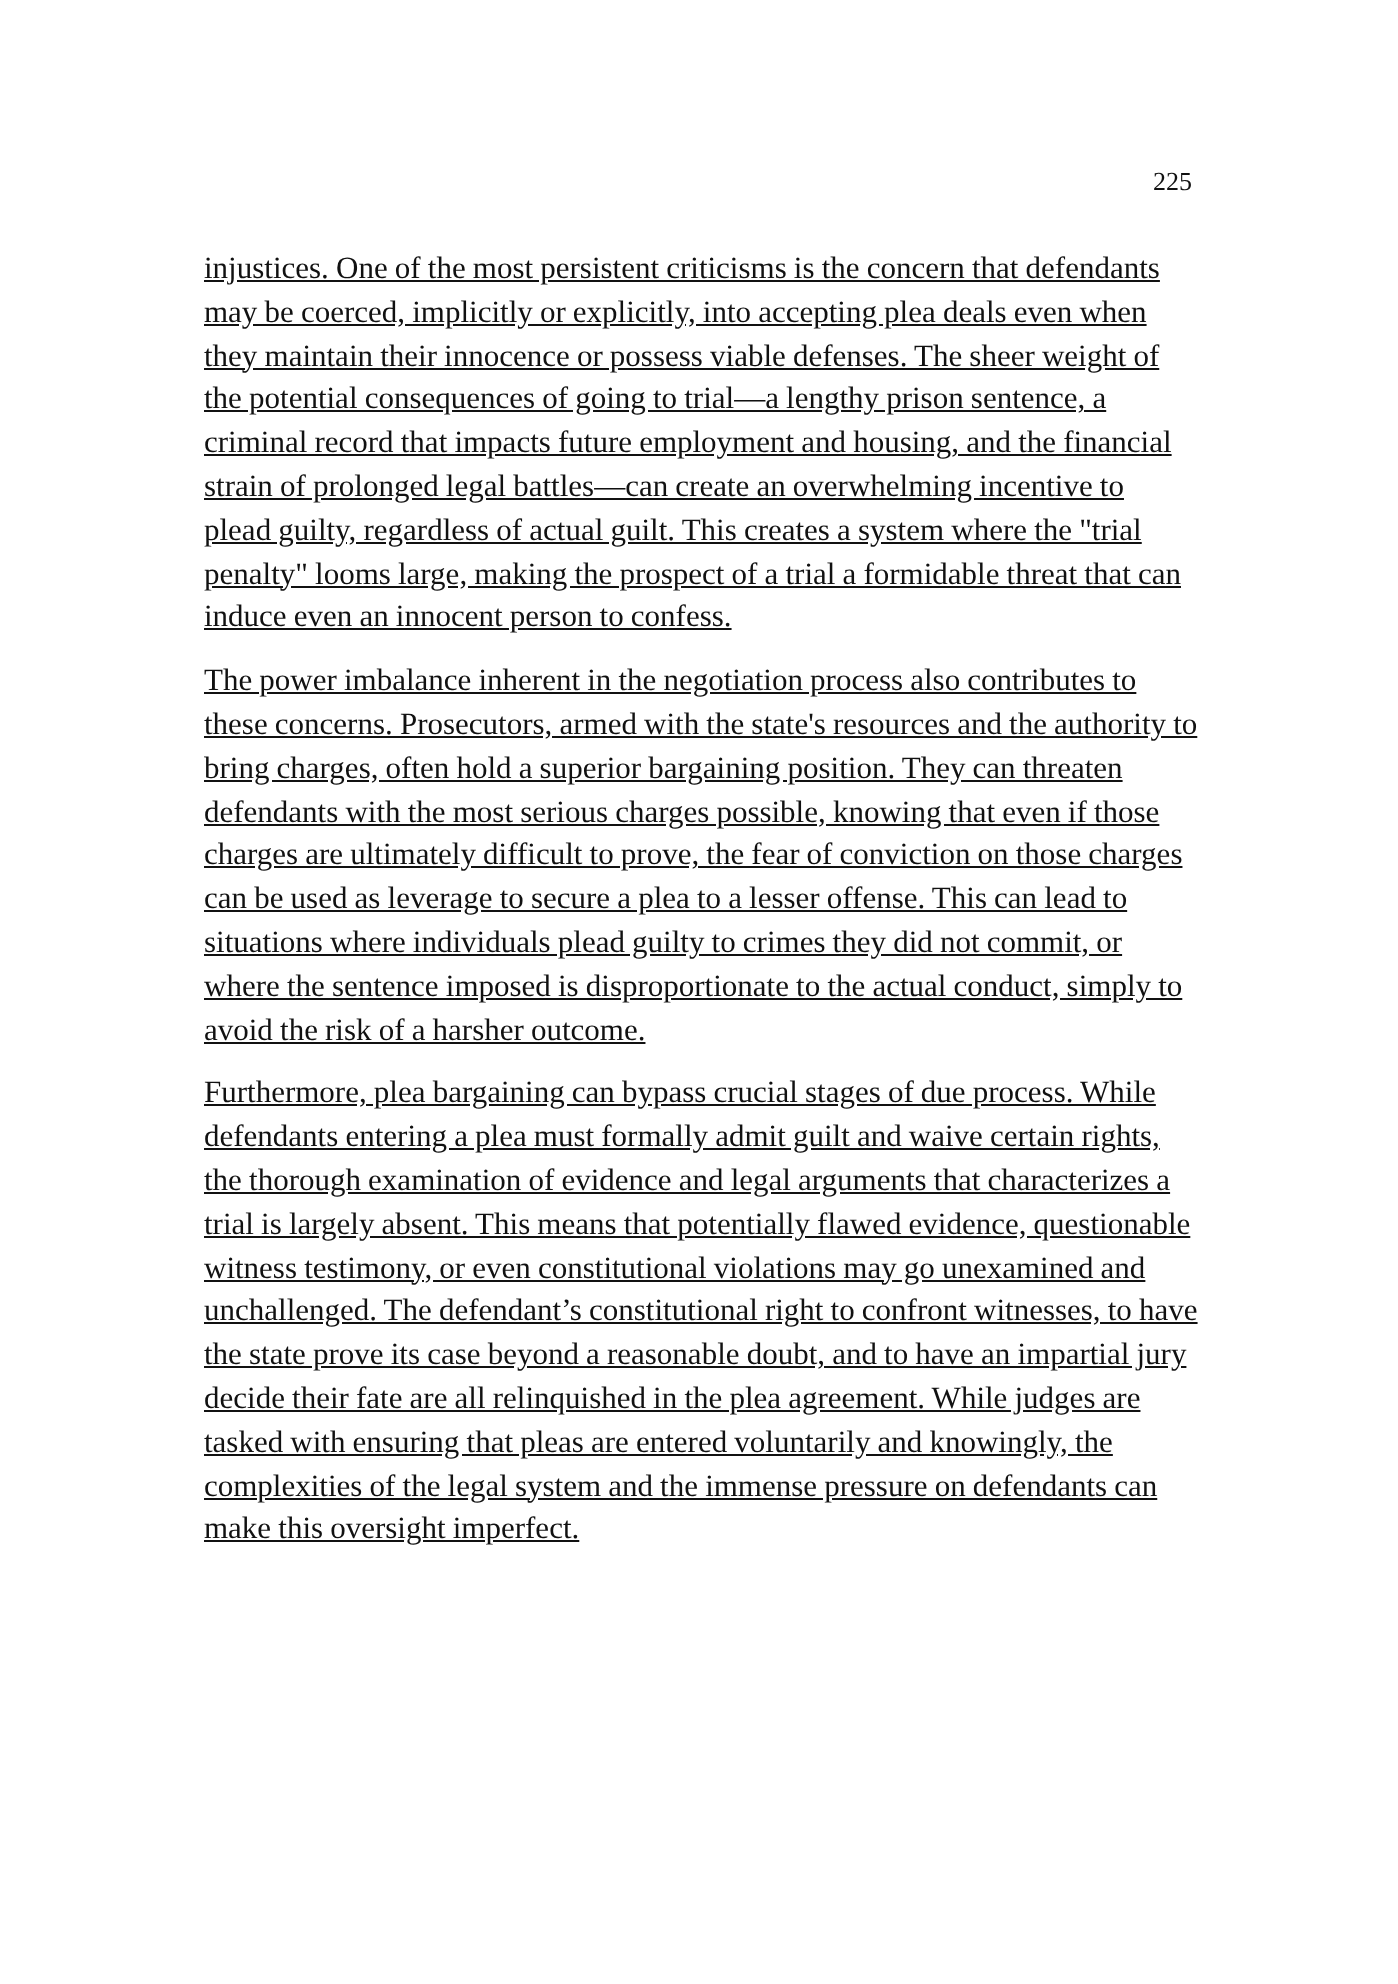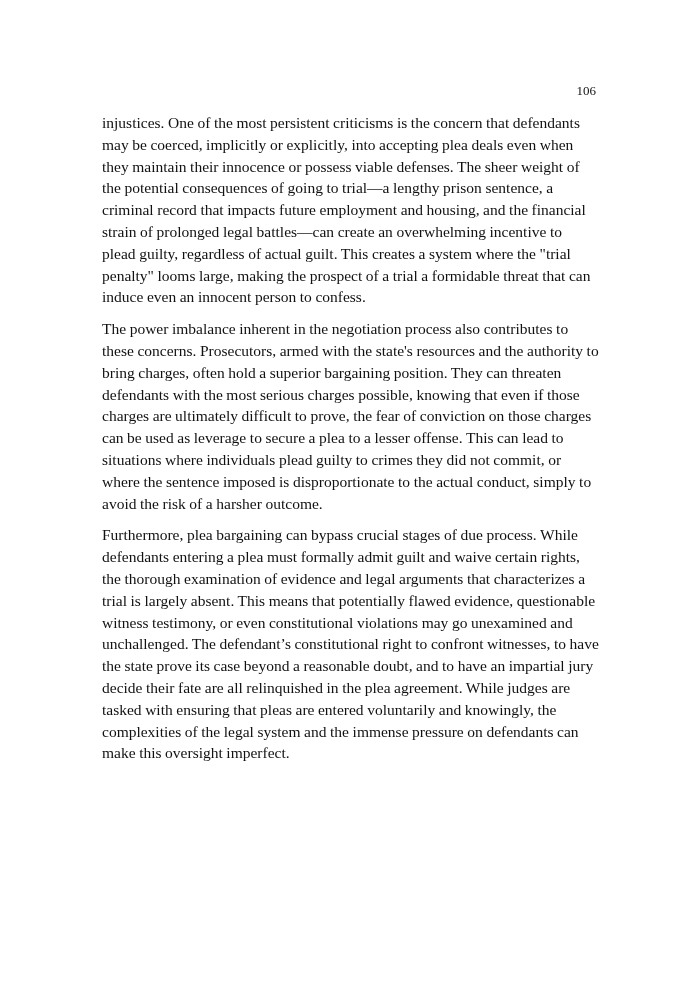--- a/index.html
+++ b/index.html
@@ -25,36 +25,37 @@
     top: 84px;
     left: 102px;
     width: 494px;
     text-align: right;
     font-size: 13px;
     line-height: 14px;
     color: #111111;
   }
   .content {
     position: absolute;
-    top: 112px;
+    top: 124px;
     left: 102px;
     width: 497px;
+    text-decoration: underline;
   }
   .content p {
     margin: 0 0 10px 0;
     font-size: 15.5px;
     line-height: 21.8px;
     text-align: left;
     color: #111111;
     word-spacing: -0.3px;
   }
 </style>
 </head>
 <body>
 
 <div class="page">
-  <div class="page-number">106</div>
+  <div class="page-number">225</div>
   <div class="content">
     <p>injustices. One of the most persistent criticisms is the concern that defendants may be coerced, implicitly or explicitly, into accepting plea deals even when they maintain their innocence or possess viable defenses. The sheer weight of the potential consequences of going to trial—a lengthy prison sentence, a criminal record that impacts future employment and housing, and the financial strain of prolonged legal battles—can create an overwhelming incentive to plead guilty, regardless of actual guilt. This creates a system where the "trial penalty" looms large, making the prospect of a trial a formidable threat that can induce even an innocent person to confess.</p>
     <p>The power imbalance inherent in the negotiation process also contributes to these concerns. Prosecutors, armed with the state's resources and the authority to bring charges, often hold a superior bargaining position. They can threaten defendants with the most serious charges possible, knowing that even if those charges are ultimately difficult to prove, the fear of conviction on those charges can be used as leverage to secure a plea to a lesser offense. This can lead to situations where individuals plead guilty to crimes they did not commit, or where the sentence imposed is disproportionate to the actual conduct, simply to avoid the risk of a harsher outcome.</p>
     <p>Furthermore, plea bargaining can bypass crucial stages of due process. While defendants entering a plea must formally admit guilt and waive certain rights, the thorough examination of evidence and legal arguments that characterizes a trial is largely absent. This means that potentially flawed evidence, questionable witness testimony, or even constitutional violations may go unexamined and unchallenged. The defendant’s constitutional right to confront witnesses, to have the state prove its case beyond a reasonable doubt, and to have an impartial jury decide their fate are all relinquished in the plea agreement. While judges are tasked with ensuring that pleas are entered voluntarily and knowingly, the complexities of the legal system and the immense pressure on defendants can make this oversight imperfect.</p>
   </div>
 </div>
 
 </body></html>

